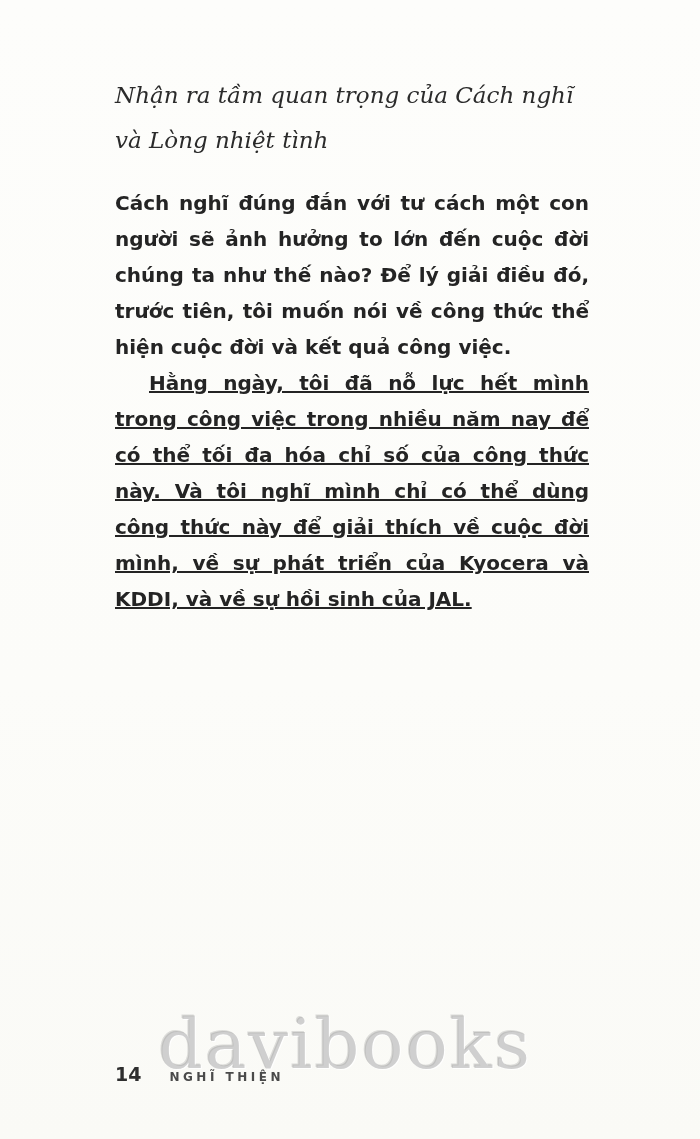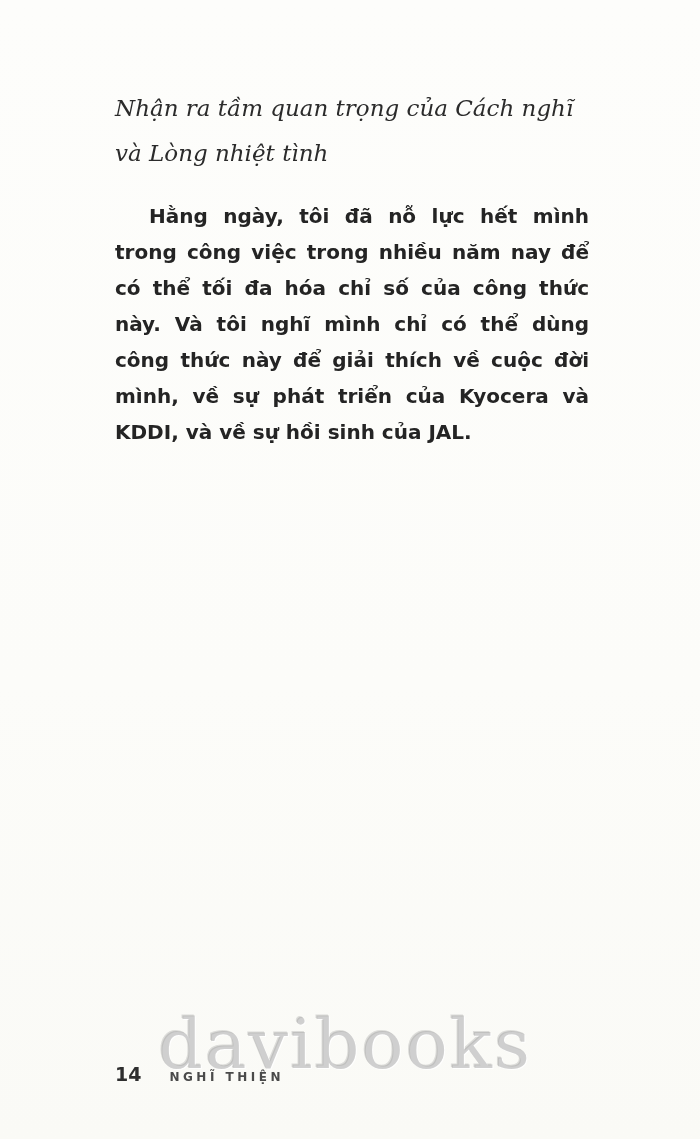--- a/index.html
+++ b/index.html
@@ -13,21 +13,21 @@
     height: 1139px;
     margin: 0 auto;
     background: linear-gradient(180deg, #fdfdfb 0%, #fcfcf9 60%, #fafaf6 100%);
     overflow: hidden;
     font-family: "DejaVu Sans", sans-serif;
   }
 
   .content {
     position: absolute;
     left: 115px;
-    top: 86px;
+    top: 73px;
     width: 474px;
     color: #232323;
   }
 
   .heading {
     font-family: "DejaVu Serif", serif;
     font-style: italic;
     font-weight: 500;
     font-size: 23px;
     line-height: 45px;
@@ -40,20 +40,21 @@
     font-family: "DejaVu Sans", sans-serif;
     font-weight: bold;
     font-size: 20px;
     line-height: 36px;
     text-align: justify;
     color: #242424;
     margin: 0;
   }
   .body-par.indent {
     text-indent: 34px;
+    text-decoration: underline;
   }
 
   .watermark {
     position: absolute;
     left: 55px;
     right: 65px;
     top: 1008px;
     text-align: center;
     z-index: 1;
     pointer-events: none;
@@ -105,20 +106,21 @@
 </style>
 </head>
 <body>
 
 <div class="page">
 
   <div class="content">
     <h2 class="heading">Nhận ra tầm quan trọng của Cách nghĩ
 và Lòng nhiệt tình</h2>
 
+    <p class="body-par">Cách nghĩ đúng đắn với tư cách một con người sẽ ảnh hưởng to lớn đến cuộc đời chúng ta như thế nào? Để lý giải điều đó, trước tiên, tôi muốn nói về công thức thể hiện cuộc đời và kết quả công việc.</p>
 
     <p class="body-par indent">Hằng ngày, tôi đã nỗ lực hết mình trong công việc trong nhiều năm nay để có thể tối đa hóa chỉ số của công thức này. Và tôi nghĩ mình chỉ có thể dùng công thức này để giải thích về cuộc đời mình, về sự phát triển của Kyocera và KDDI, và về sự hồi sinh của JAL.</p>
   </div>
 
   <div class="watermark">
     <div class="wm-line1">davibooks</div>
   </div>
 
   <div class="footer">
     <span class="page-number">14</span>

